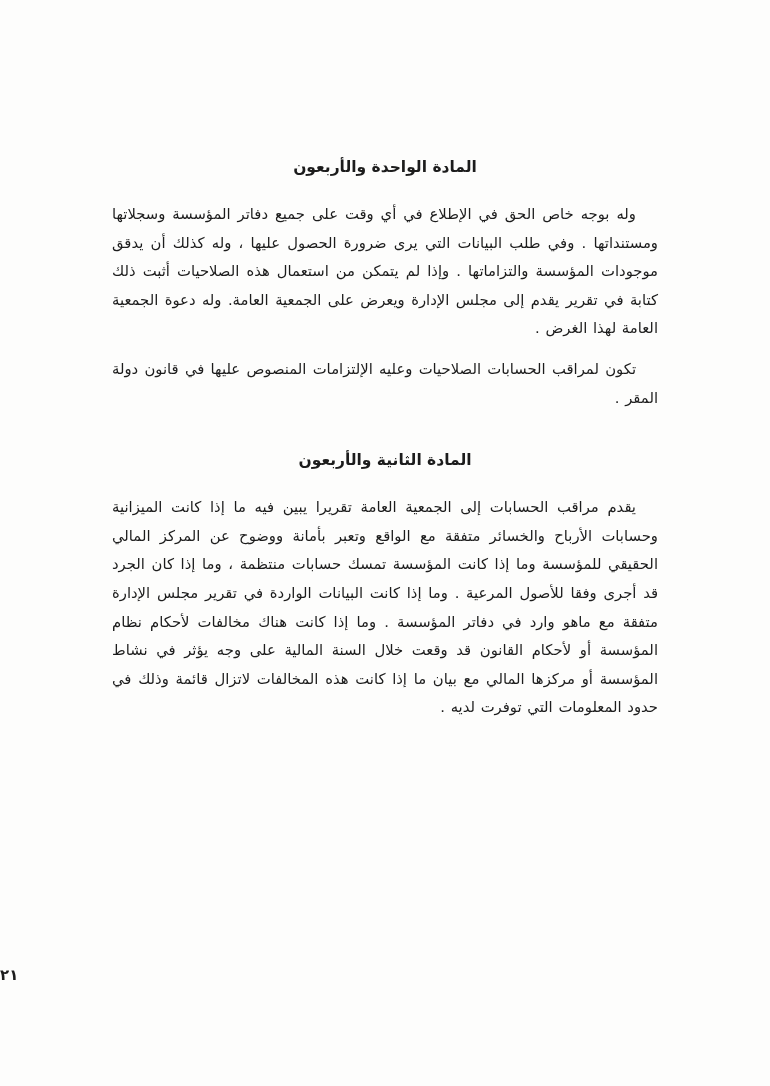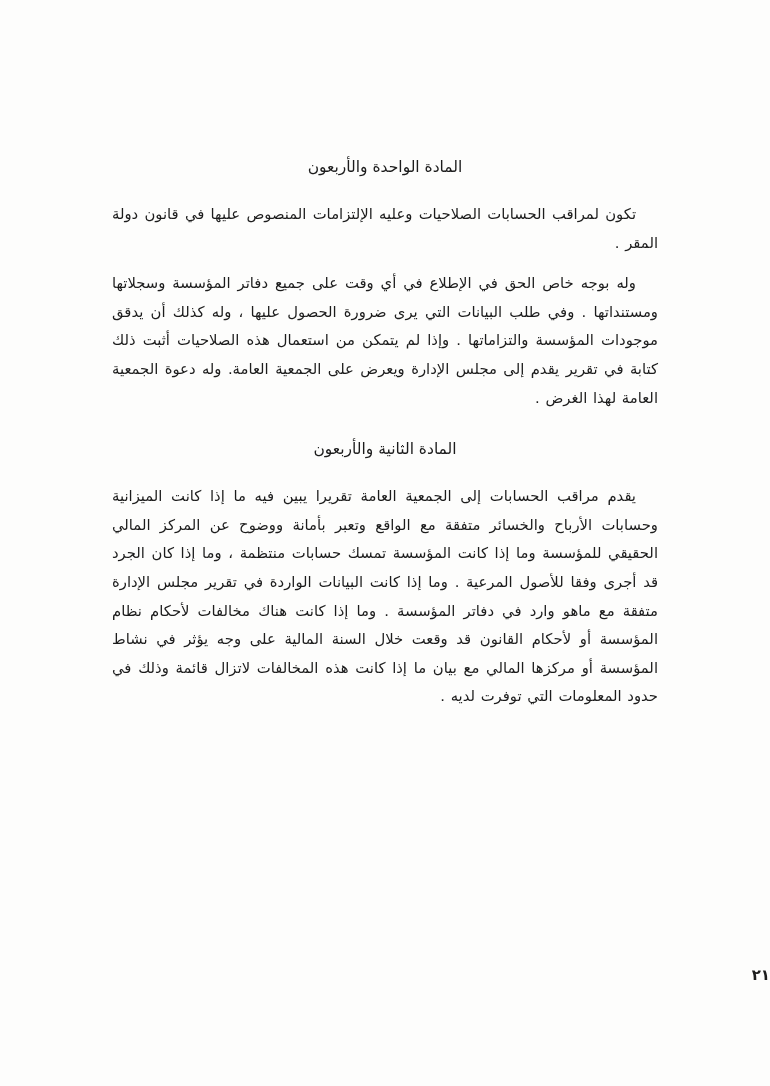--- a/index.html
+++ b/index.html
@@ -22,60 +22,60 @@
     direction: rtl;
     unicode-bidi: embed;
     position: absolute;
     top: 158px;
     right: 112px;
     left: 112px;
     text-align: justify;
   }
   .article-title {
     font-size: 15.5px;
-    font-weight: normal;
+    font-weight: bold;
     text-align: center;
     margin: 0 0 24px 0;
     letter-spacing: 0.2px;
   }
   .article-title.second {
-    margin-top: 28px;
+    margin-top: 39px;
   }
   .para {
     font-size: 14.8px;
     line-height: 28.6px;
     margin: 0 0 12px 0;
     text-indent: 22px;
     text-align: justify;
     text-justify: inter-word;
     word-spacing: 1px;
   }
   .page-number {
     position: absolute;
     bottom: 102px;
     left: 0;
     right: 0;
-    text-align: right;
+    text-align: left;
     direction: rtl;
     font-size: 15px;
     font-weight: bold;
     color: #1c1c1c;
   }
 </style>
 </head>
 <body>
 
 <div class="page">
   <div class="content">
 
     <h2 class="article-title">المادة الواحدة والأربعون</h2>
 
+    <p class="para">وله بوجه خاص الحق في الإطلاع في أي وقت على جميع دفاتر المؤسسة وسجلاتها ومستنداتها . وفي طلب البيانات التي يرى ضرورة الحصول عليها ، وله كذلك أن يدقق موجودات المؤسسة والتزاماتها . وإذا لم يتمكن من استعمال هذه الصلاحيات أثبت ذلك كتابة في تقرير يقدم إلى مجلس الإدارة ويعرض على الجمعية العامة. وله دعوة الجمعية العامة لهذا الغرض .</p>
+
     <p class="para">تكون لمراقب الحسابات الصلاحيات وعليه الإلتزامات المنصوص عليها في قانون دولة المقر .</p>
-
-    <p class="para">وله بوجه خاص الحق في الإطلاع في أي وقت على جميع دفاتر المؤسسة وسجلاتها ومستنداتها . وفي طلب البيانات التي يرى ضرورة الحصول عليها ، وله كذلك أن يدقق موجودات المؤسسة والتزاماتها . وإذا لم يتمكن من استعمال هذه الصلاحيات أثبت ذلك كتابة في تقرير يقدم إلى مجلس الإدارة ويعرض على الجمعية العامة. وله دعوة الجمعية العامة لهذا الغرض .</p>
 
     <h2 class="article-title second">المادة الثانية والأربعون</h2>
 
     <p class="para">يقدم مراقب الحسابات إلى الجمعية العامة تقريرا يبين فيه ما إذا كانت الميزانية وحسابات الأرباح والخسائر متفقة مع الواقع وتعبر بأمانة ووضوح عن المركز المالي الحقيقي للمؤسسة وما إذا كانت المؤسسة تمسك حسابات منتظمة ، وما إذا كان الجرد قد أجرى وفقا للأصول المرعية . وما إذا كانت البيانات الواردة في تقرير مجلس الإدارة متفقة مع ماهو وارد في دفاتر المؤسسة . وما إذا كانت هناك مخالفات لأحكام نظام المؤسسة أو لأحكام القانون قد وقعت خلال السنة المالية على وجه يؤثر في نشاط المؤسسة أو مركزها المالي مع بيان ما إذا كانت هذه المخالفات لاتزال قائمة وذلك في حدود المعلومات التي توفرت لديه .</p>
 
 
   </div>
 
   <div class="page-number">٢١</div>
 </div>

